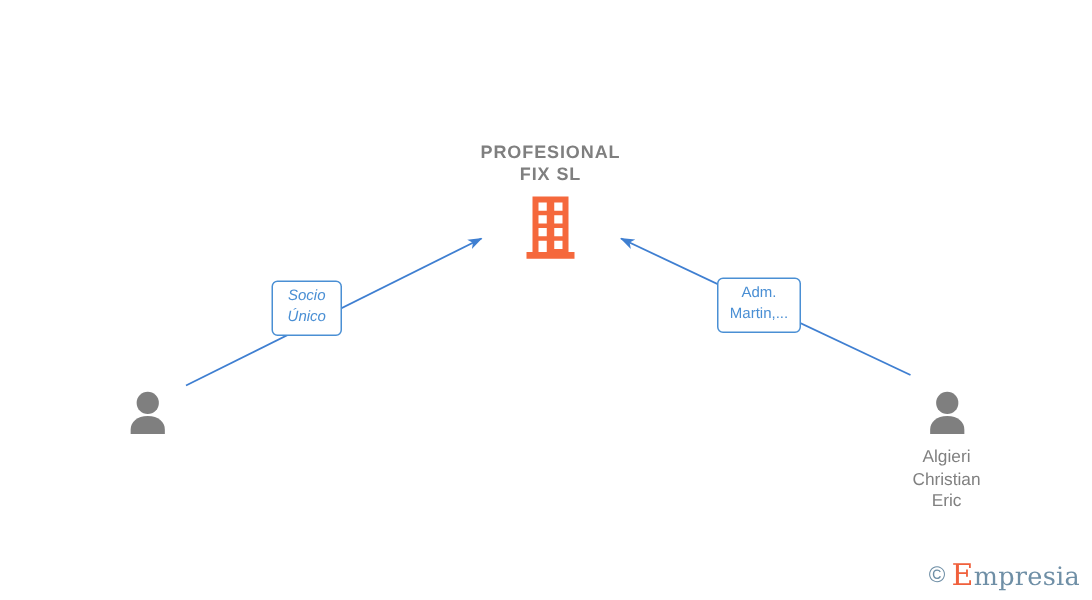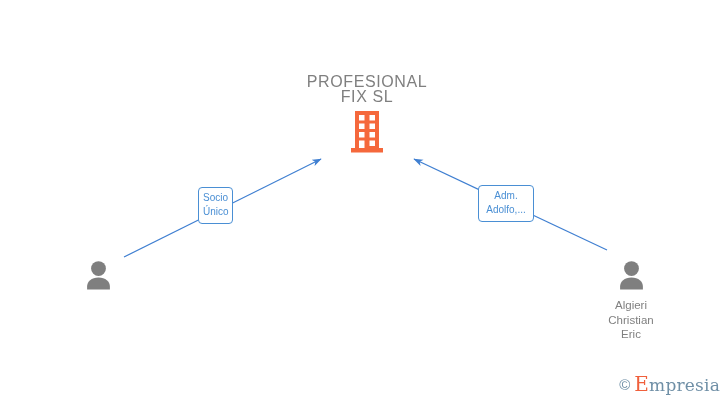--- a/index.html
+++ b/index.html
@@ -20,26 +20,27 @@
 
   
   #company-node {
     position: absolute;
     left: 283px;
     top: 74px;
     width: 168px;
     text-align: center;
   }
   #company-title {
-    font-size: 16px;
+    font-size: 12px;
     letter-spacing: 0.6px;
     color: #7f7f7f;
     line-height: 15px;
     white-space: pre-line;
-    font-weight: normal;
+    font-weight: bold;
+    margin-top: 20px;
   }
   #company-icon-wrap {
     margin-top: 6px;
     height: 48px;
     display: flex;
     align-items: flex-start;
     justify-content: center;
   }
 
   
@@ -72,21 +73,21 @@
     border-radius: 4px;
     background: #ffffff;
     color: #4a8fd4;
     font-size: 10px;
     line-height: 14px;
     text-align: center;
     padding: 3px 4px 4px;
     white-space: pre-line;
     z-index: 4;
   }
-  #label-left  { left: 198px; top: 187px; width: 35px; }
+  #label-left  { left: 181px; top: 187px; width: 47px; font-style: italic; }
   #label-right { left: 478px; top: 185px; width: 56px; }
 
   
   #edges {
     position: absolute;
     left: 0; top: 0;
     width: 728px;
     height: 400px;
     z-index: 1;
   }
@@ -155,21 +156,21 @@
         <rect x="9" y="30.5" width="5.5" height="7.5" fill="#ffffff"></rect>
         <rect x="19.5" y="30.5" width="5.5" height="5.5" fill="#ffffff"></rect>
       </svg>
     </div>
   </div>
 
   <div id="label-left" class="edge-label">Socio
 Único</div>
 
   <div id="label-right" class="edge-label">Adm.
-Adolfo,...</div>
+Martin,...</div>
 
   <div id="person-left" class="person-node">
     <div class="person-icon-wrap">
       <svg width="31" height="30" viewBox="0 0 31 30" xmlns="http://www.w3.org/2000/svg">
         <circle cx="15.5" cy="8.6" r="7.4" fill="#7f7f7f"></circle>
         <path d="M15.5 17.4c-7.1 0-11.4 4.0-11.4 9.1v2.9h22.8v-2.9c0-5.1-4.3-9.1-11.4-9.1z" fill="#7f7f7f"></path>
       </svg>
     </div>
   </div>
 

